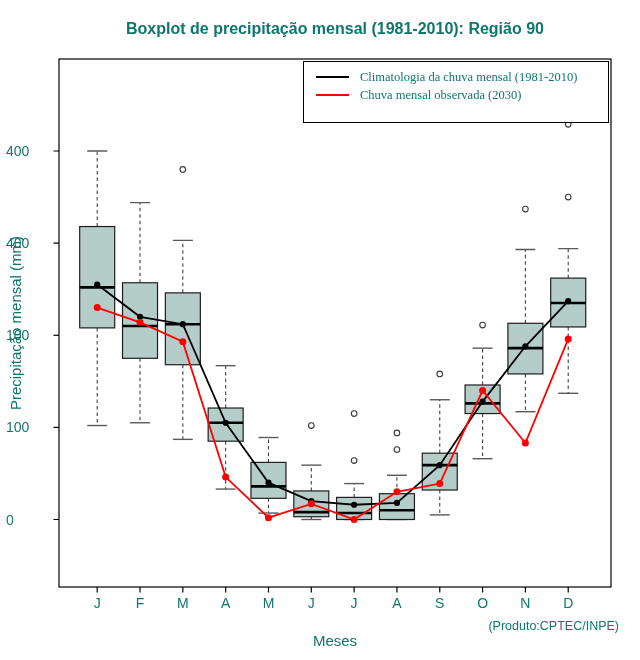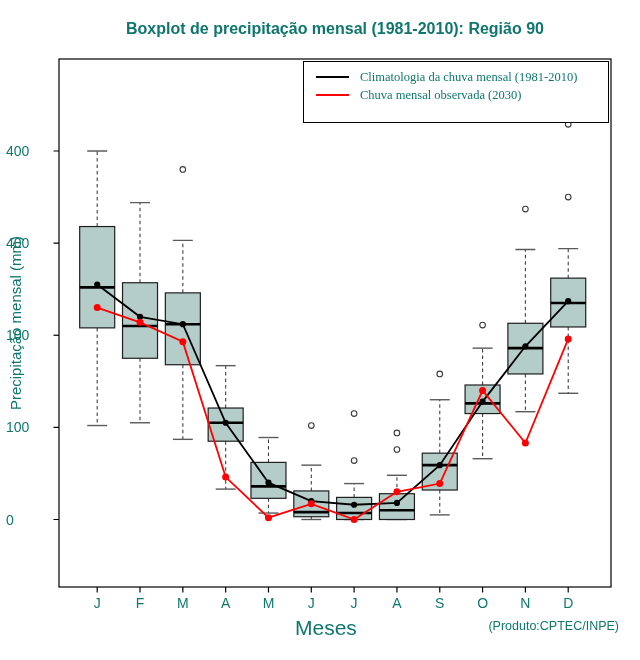--- a/index.html
+++ b/index.html
@@ -10,21 +10,21 @@
   #plot{position:absolute;left:0;top:0;}
   .chart-title{
     position:absolute;left:30px;top:20px;width:610px;text-align:center;
     font-size:16px;font-weight:bold;letter-spacing:0px;
   }
   .y-label{
     position:absolute;left:15px;top:323px;transform:translate(-50%,-50%) rotate(-90deg);
     font-size:15px;white-space:nowrap;
   }
   .x-label{
-    position:absolute;left:295px;top:616px;width:80px;font-size:21px;
+    position:absolute;left:295px;top:632px;width:80px;text-align:center;font-size:15px;
   }
   .footer-credit{
     position:absolute;right:21px;top:619px;font-size:12.5px;
   }
   .ytick-label{
     position:absolute;right:594px;width:40px;text-align:left;font-size:14px;line-height:16px;
   }
   .xtick-label{
     position:absolute;width:24px;text-align:center;top:595px;font-size:14px;line-height:16px;
   }

